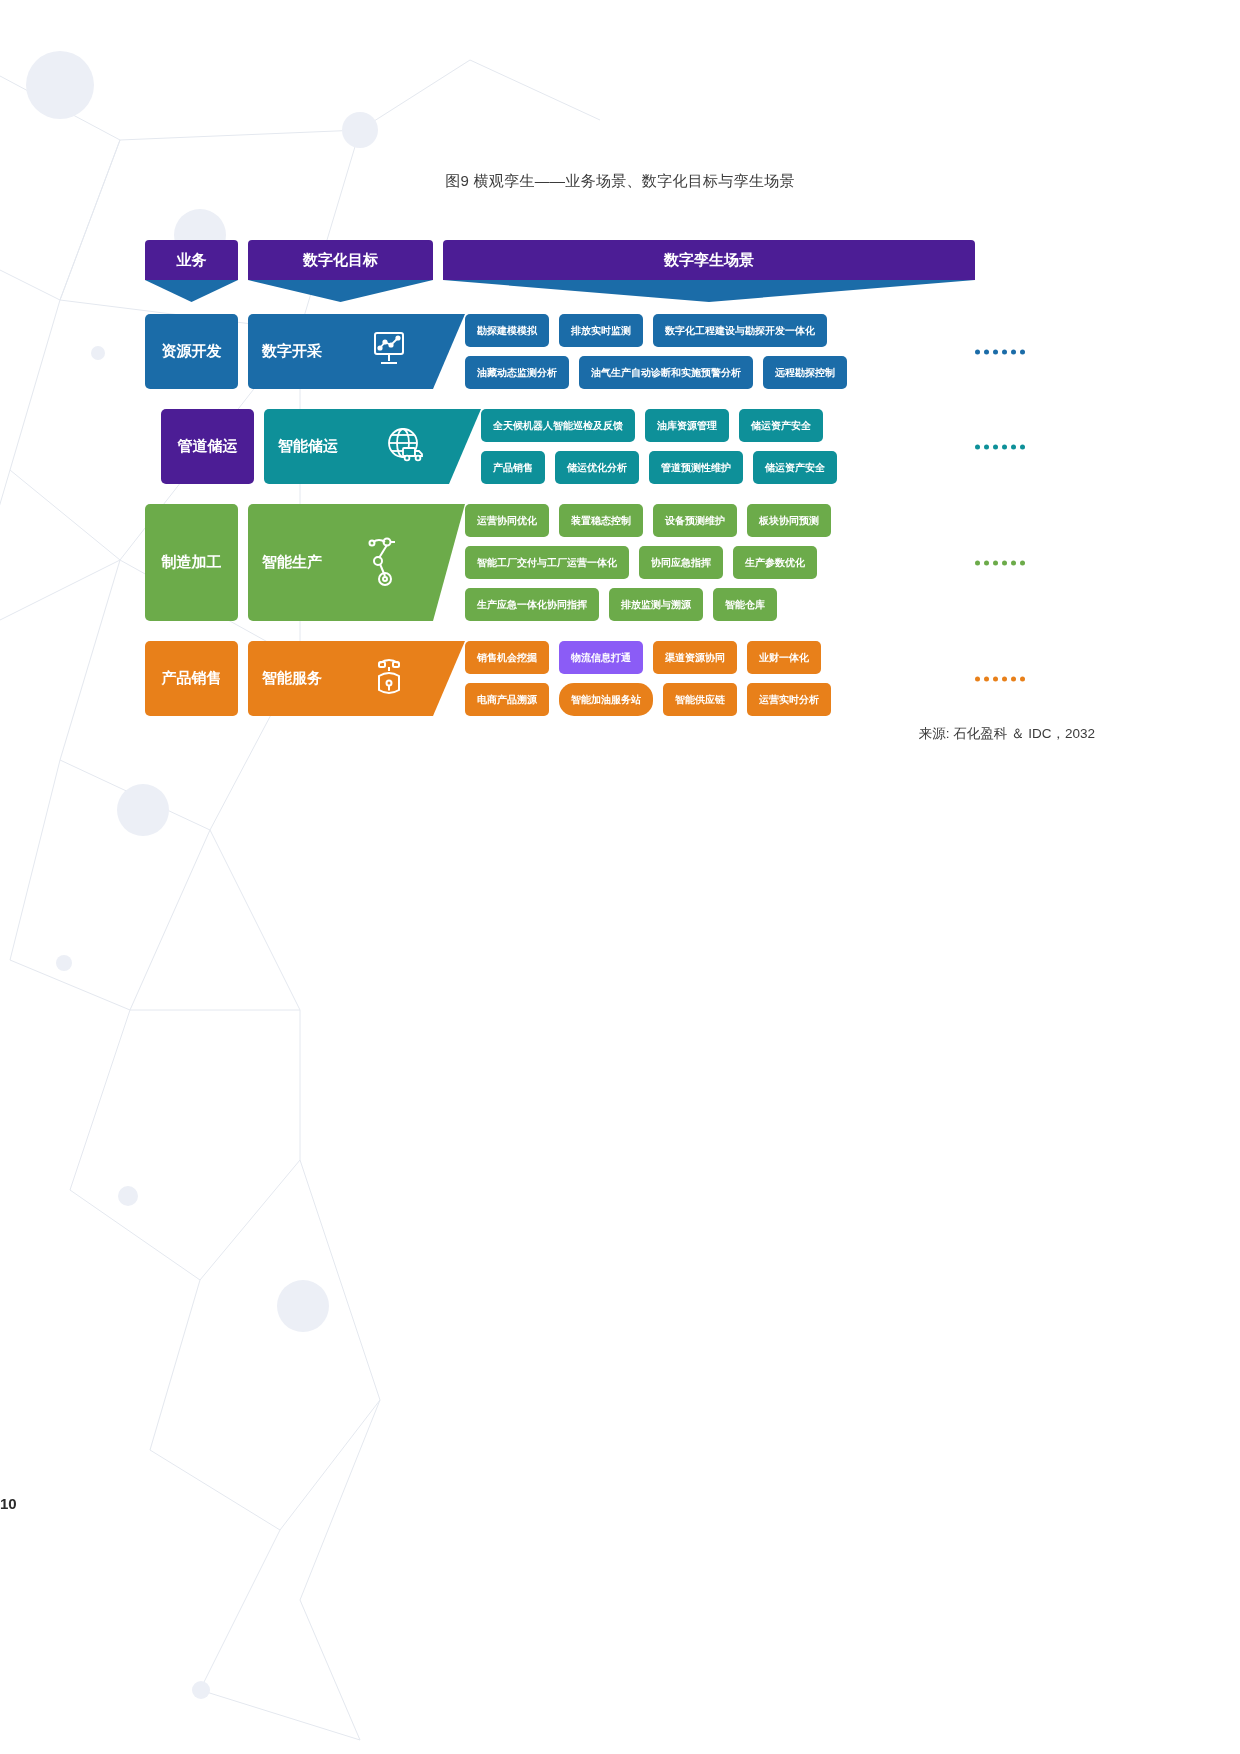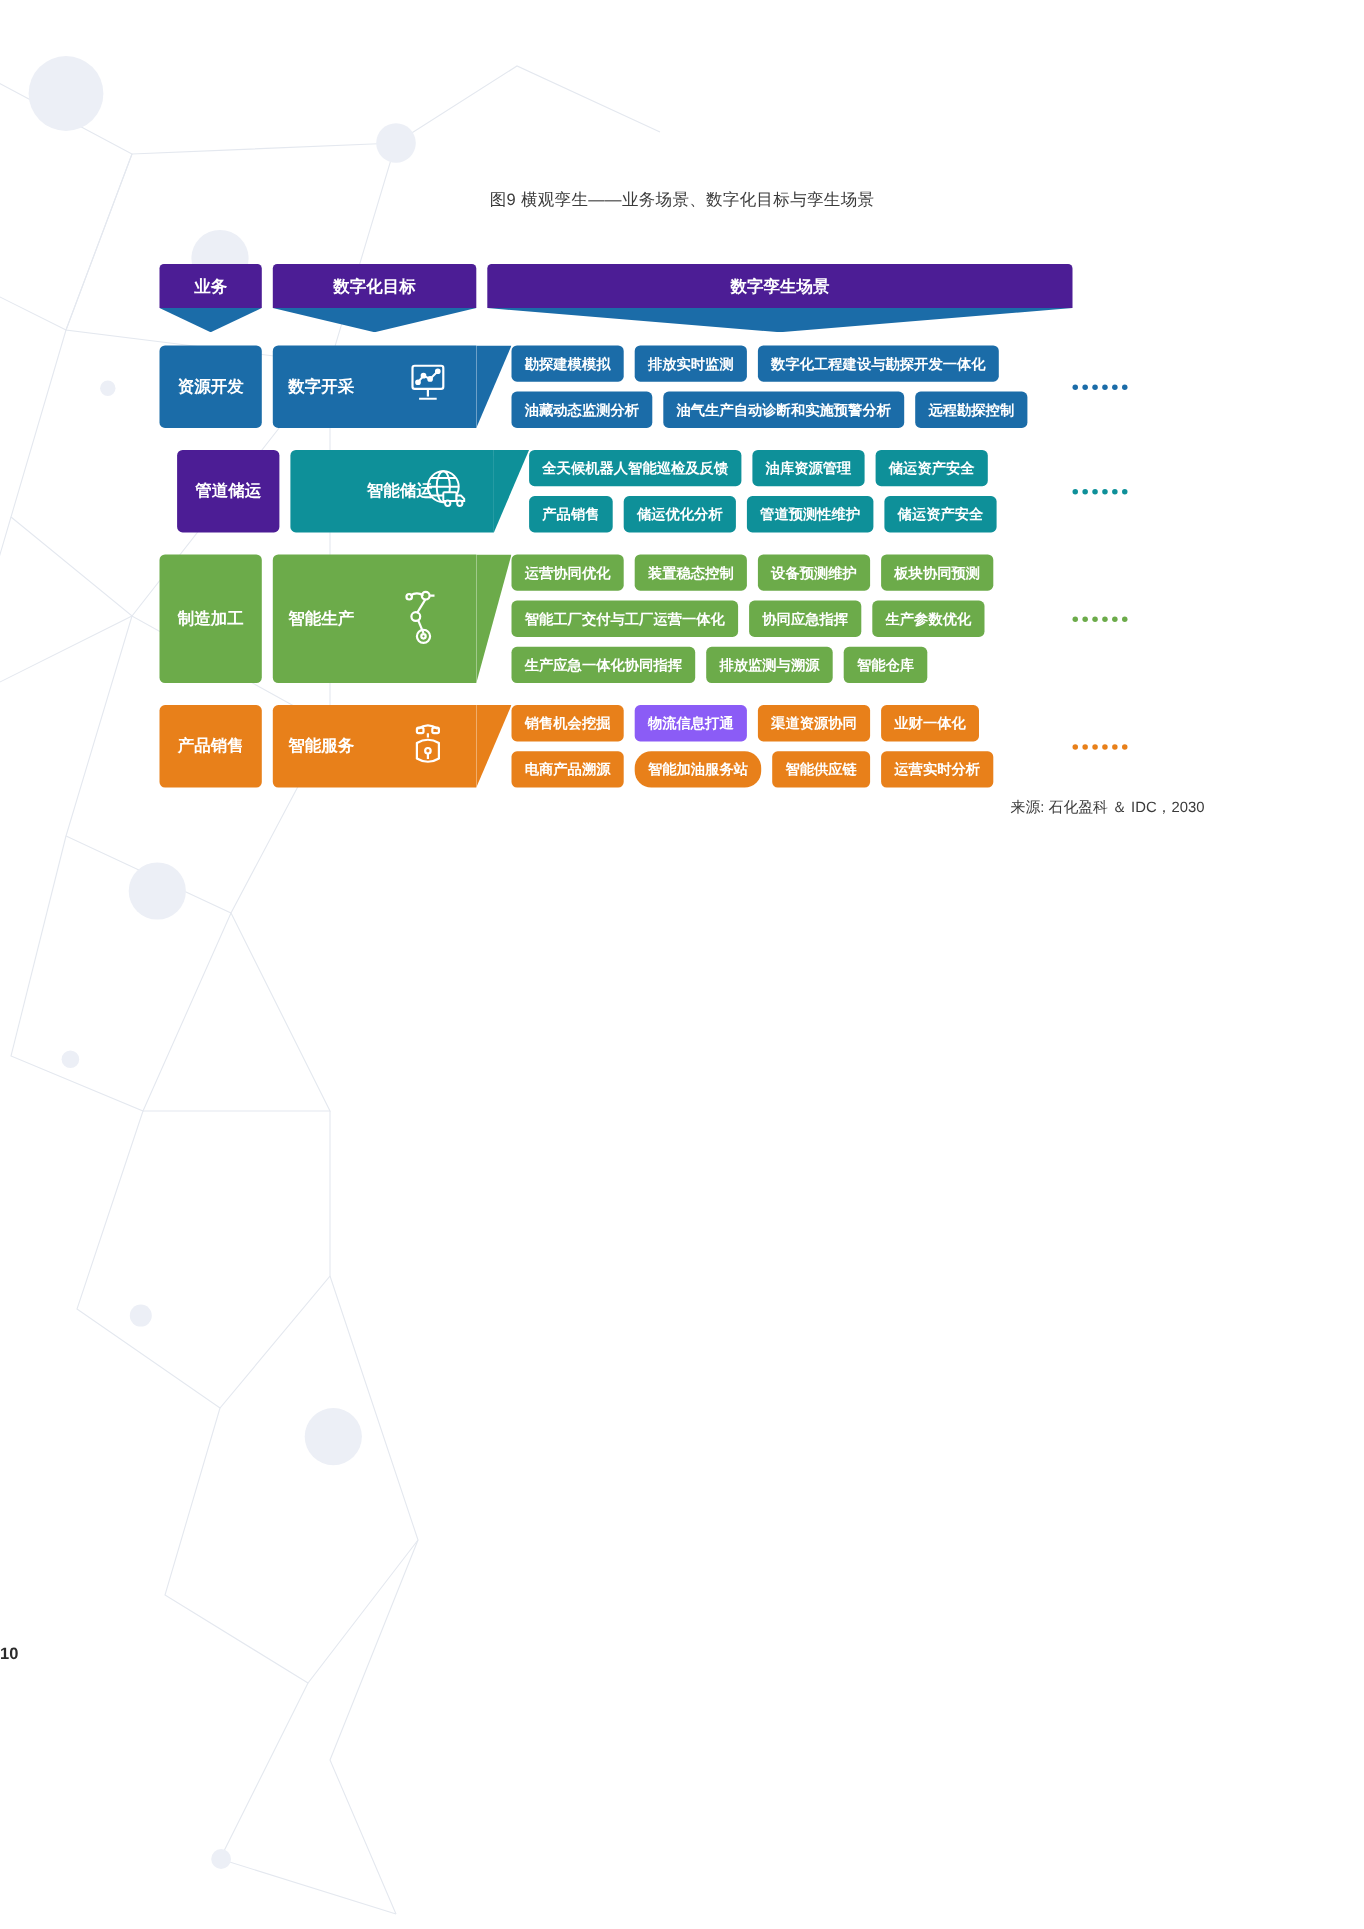--- a/index.html
+++ b/index.html
@@ -62,21 +62,21 @@
   .goal-arrow {
     position:absolute; left:100%; top:0; height:100%; width:32px;
   }
   .goal-arrow svg { display:block; height:100%; width:32px; }
 
   .tags { flex:1; display:flex; flex-direction:column; gap:9px; margin-left:22px; }
   .tag-line { display:flex; gap:10px; }
   .tag {
     border-radius:5px;
     color:#ffffff;
-    font-size:13px; font-weight:bold;
+    font-size:10px; font-weight:bold;
     height:33px;
     display:flex; align-items:center; justify-content:center;
     padding:0 12px;
     box-sizing:border-box;
     white-space:nowrap;
   }
 
   .dots {
     position:absolute; right:-50px; top:50%; transform:translateY(-50%);
     display:flex; gap:4px;
@@ -179,21 +179,21 @@
       <i style="background:#1b6ca8;"></i>
         <i style="background:#1b6ca8;"></i>
         <i style="background:#1b6ca8;"></i>
     </div>
   </div>
 
   <div class="row" style="margin-top:20px;">
     <div class="cell-business" style="background:#4c1d95;margin-left:16px;">
       <span>管道储运</span>
     </div>
-    <div class="cell-goal" style="background:#0e9099;justify-content:center;">
+    <div class="cell-goal" style="background:#0e9099;">
       <span class="goal-label">智能储运</span>
       <span class="goal-icon">
         <svg width="44" height="42" viewBox="0 0 44 42" fill="none" stroke="#ffffff" stroke-width="1.8">
           <circle cx="20" cy="19" r="14"></circle>
           <ellipse cx="20" cy="19" rx="6" ry="14"></ellipse>
           <line x1="6" y1="19" x2="34" y2="19"></line>
           <line x1="8.5" y1="11" x2="31.5" y2="11"></line>
           <line x1="8.5" y1="27" x2="31.5" y2="27"></line>
           <g stroke="#ffffff" stroke-width="1.8" fill="#0e9099">
             <rect x="20" y="24" width="12" height="8" rx="1"></rect>
@@ -327,14 +327,14 @@
         <i style="background:#e8801a;"></i>
         <i style="background:#e8801a;"></i>
       <i style="background:#e8801a;"></i>
         <i style="background:#e8801a;"></i>
         <i style="background:#e8801a;"></i>
     </div>
   </div>
 
 </div>
 
-<div class="source">来源: 石化盈科 ＆ IDC，2030</div>
+<div class="source">来源: 石化盈科 ＆ IDC，2032</div>
 <div class="page-number">10</div>
 
 </body></html>

